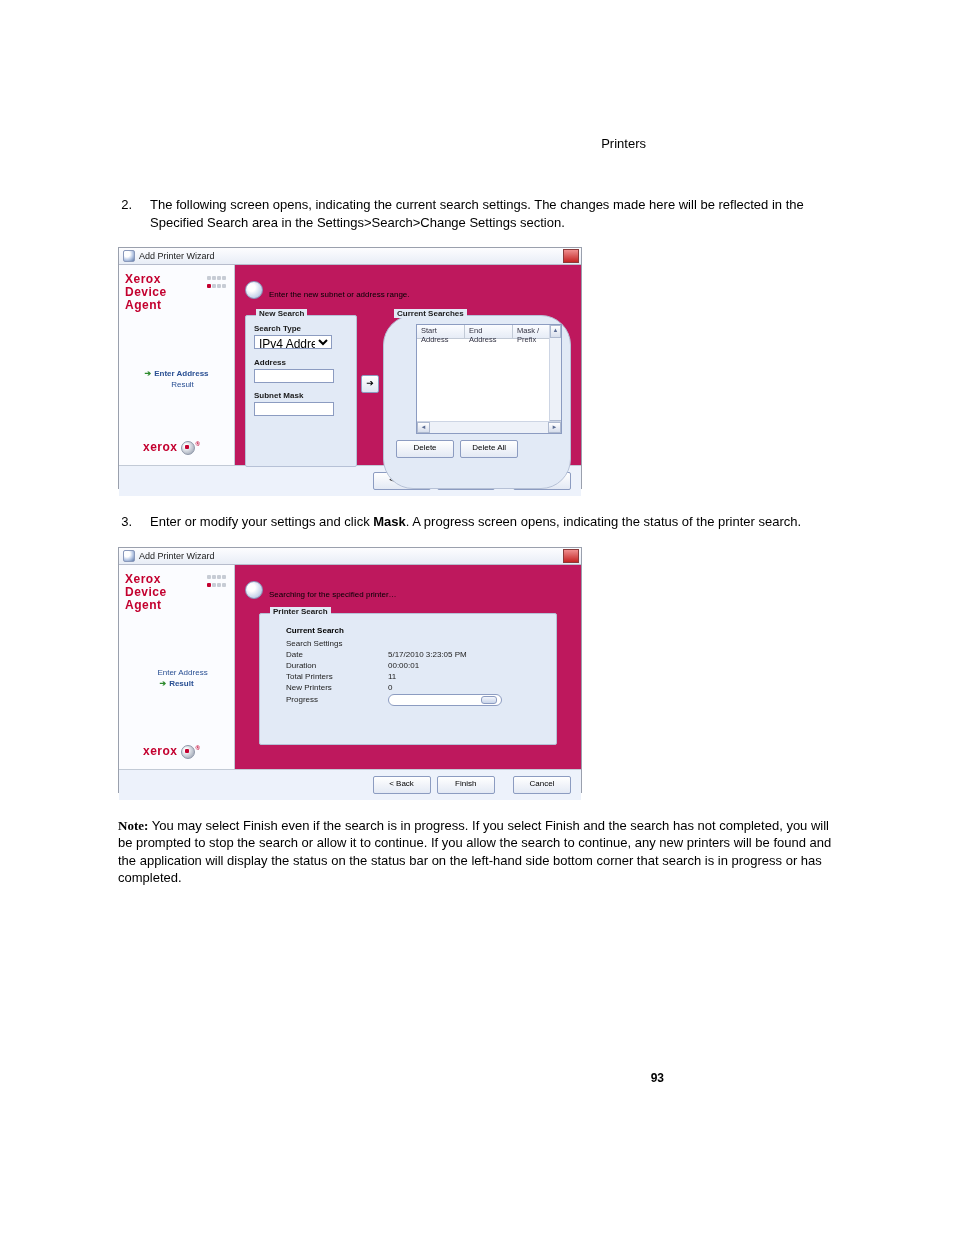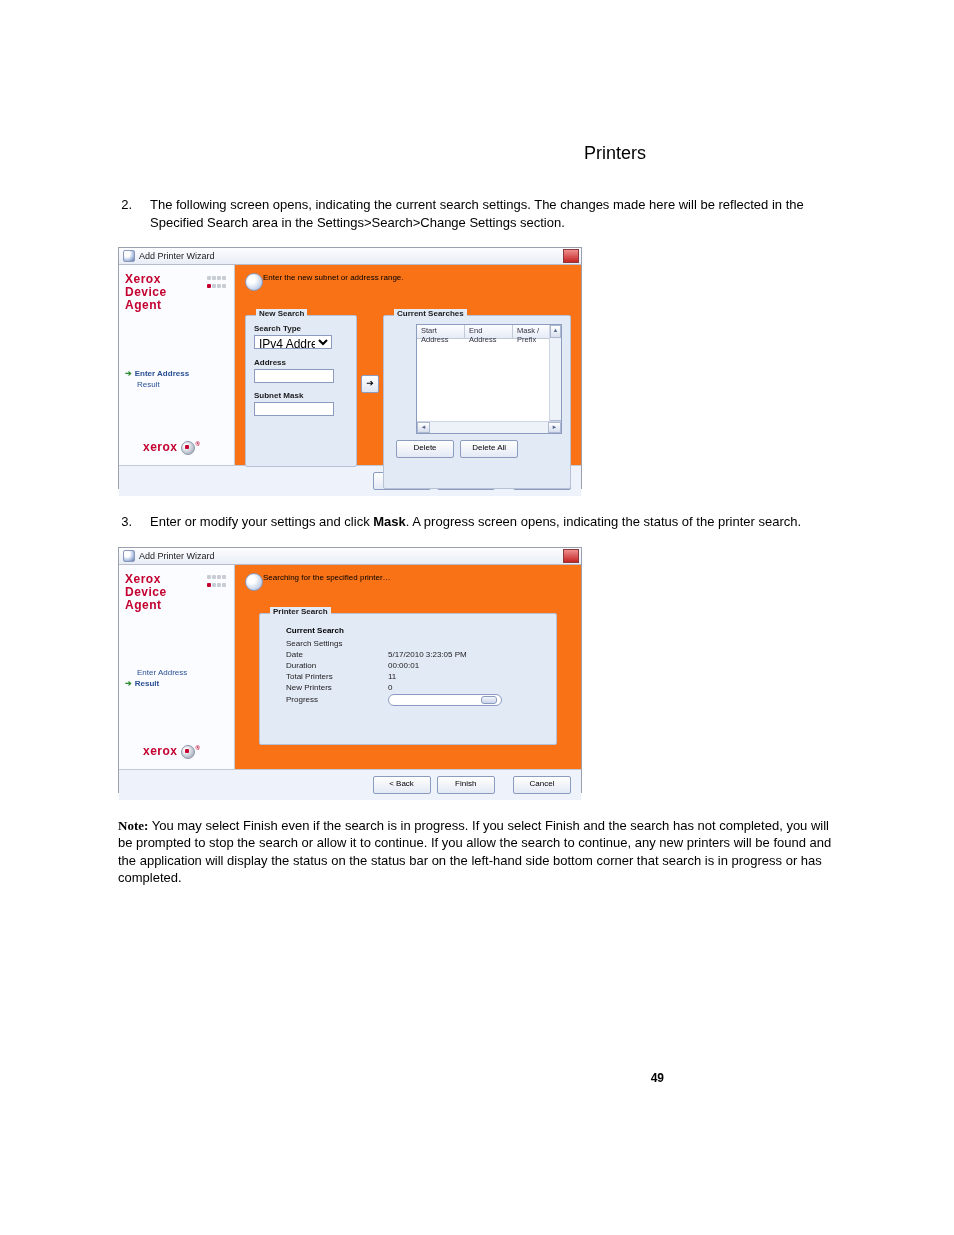--- a/index.html
+++ b/index.html
@@ -11,23 +11,23 @@
   }
   .page {
     width: 954px;
     height: 1235px;
     position: relative;
     box-sizing: border-box;
     padding: 150px 118px 40px 118px;
   }
   .header-right {
     position: absolute;
-    top: 143px;
+    top: 136px;
     right: 308px;
-    font-size: 18px;
+    font-size: 13px;
   }
   .footer-right {
     position: absolute;
     bottom: 150px;
     right: 290px;
     font-weight: bold;
     font-size: 12px;
   }
   .body-text {
     line-height: 1.35;
@@ -87,21 +87,21 @@
     gap: 0;
   }
   .winbtn {
     width: 14px;
     height: 12px;
     border: 1px solid #8a3a3a;
     background: linear-gradient(#ef8e8e, #c42424);
   }
   .dlgbody {
     display: flex;
-    background: #f97316;
+    background: #be185d;
   }
   .sidepanel {
     width: 116px;
     background: #fbfcff;
     border-right: 1px solid #c2cad6;
     padding: 8px 6px;
     box-sizing: border-box;
     position: relative;
   }
   .brand-logo {
@@ -124,20 +124,21 @@
   .brand-cube span {
     width: 4px; height: 4px; margin: 0.5px;
     background: #c7ccd5;
     border-radius: 1px;
   }
   .brand-cube span:nth-child(5){ background:#c3002f; }
   .sidelinks {
     margin-top: 56px;
     font-size: 8px;
     color: #294f93;
+    text-align: center;
   }
   .sidelinks .current::before {
     content: "➔";
     color: #2e8b2e;
     margin-right: 3px;
   }
   .sidelinks div { margin: 2px 0; padding-left: 12px; }
   .sidelinks .current { padding-left: 0; font-weight: bold; color:#294f93; }
   .xerox-small {
     position: absolute;
@@ -163,21 +164,22 @@
     background:#c3002f; border-radius:1px;
   }
   .mainpanel {
     flex: 1;
     padding: 8px 10px 8px 10px;
     box-sizing: border-box;
     position: relative;
   }
   .instr-row {
     display: flex;
-    align-items: flex-start;
+    gap: 6px;
+    align-items: flex-end;
     height: 26px;
   }
   .instr-icon {
     width: 16px; height: 16px;
     border-radius: 50%;
     border: 1px solid #8a99bb;
     background: radial-gradient(circle at 35% 35%, #fff 0 25%, #c4d2ea 70%, #8aa1c7 100%);
   }
   .fieldset {
     border: 1px solid #b6c1d6;
@@ -365,21 +367,21 @@
             </select>
             <div style="height:8px"></div>
             <div class="label">Address</div>
             <div class="textbox" style="width:78px;"></div>
             <div style="height:8px"></div>
             <div class="label">Subnet Mask</div>
             <div class="textbox" style="width:78px;"></div>
           </div>
           <div class="arrowbtn" style="margin-top:60px;">➔</div>
 
-          <div class="fieldset" style="flex:1; height:152px;">
+          <div class="fieldset" style="flex:1; height:152px;border-radius:30px;">
             <div class="legend">Current Searches</div>
             <div class="listview" style="height:108px;margin-left:24px;">
               <div class="listhead">
                 <div style="flex:1;">Start Address</div>
                 <div style="flex:1;">End Address</div>
                 <div style="flex:1;">Mask / Prefix</div>
               </div>
               <div class="scrollbar-v">
                   <div>▲</div>
                   <div>▼</div>
@@ -489,14 +491,14 @@
       <span class="btn">&lt; Back</span>
       <span class="btn">Finish</span>
       <span class="btn" style="margin-left:16px;">Cancel</span>
     </div>
   </div>
 
   <div class="note-block">
     <b>Note:</b><span> You may select Finish even if the search is in progress. If you select Finish and the search has not completed, you will be prompted to stop the search or allow it to continue. If you allow the search to continue, any new printers will be found and the application will display the status on the status bar on the left-hand side bottom corner that search is in progress or has completed.</span>
   </div>
 
-  <div class="footer-right">49</div>
+  <div class="footer-right">93</div>
 </div>
 
 </body></html>

